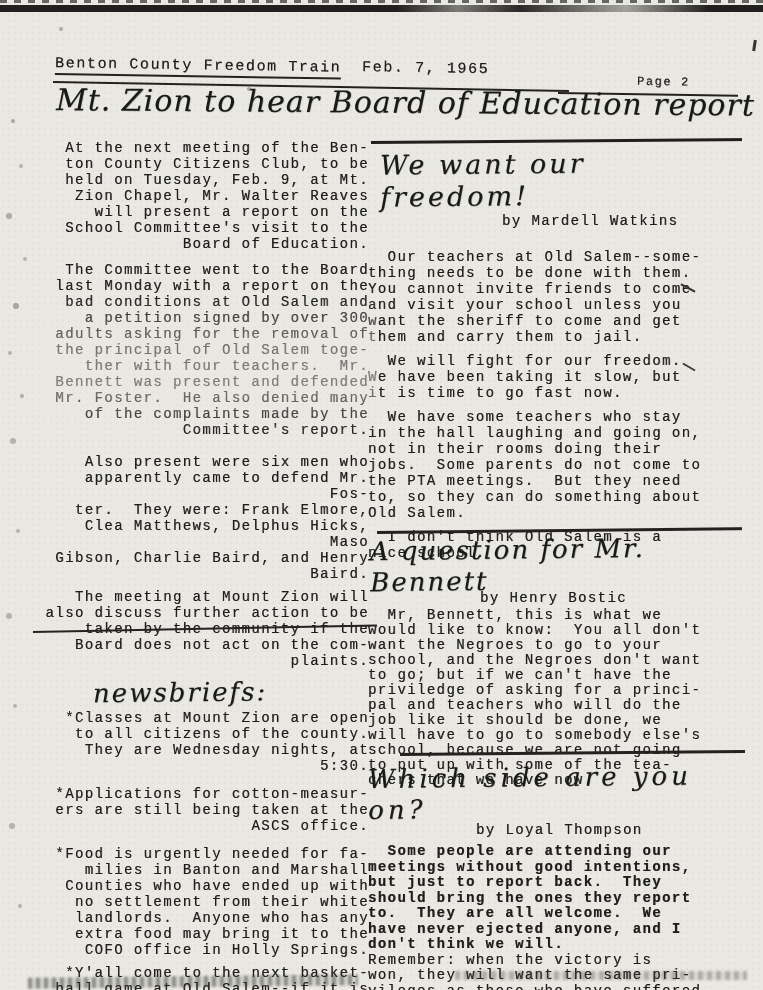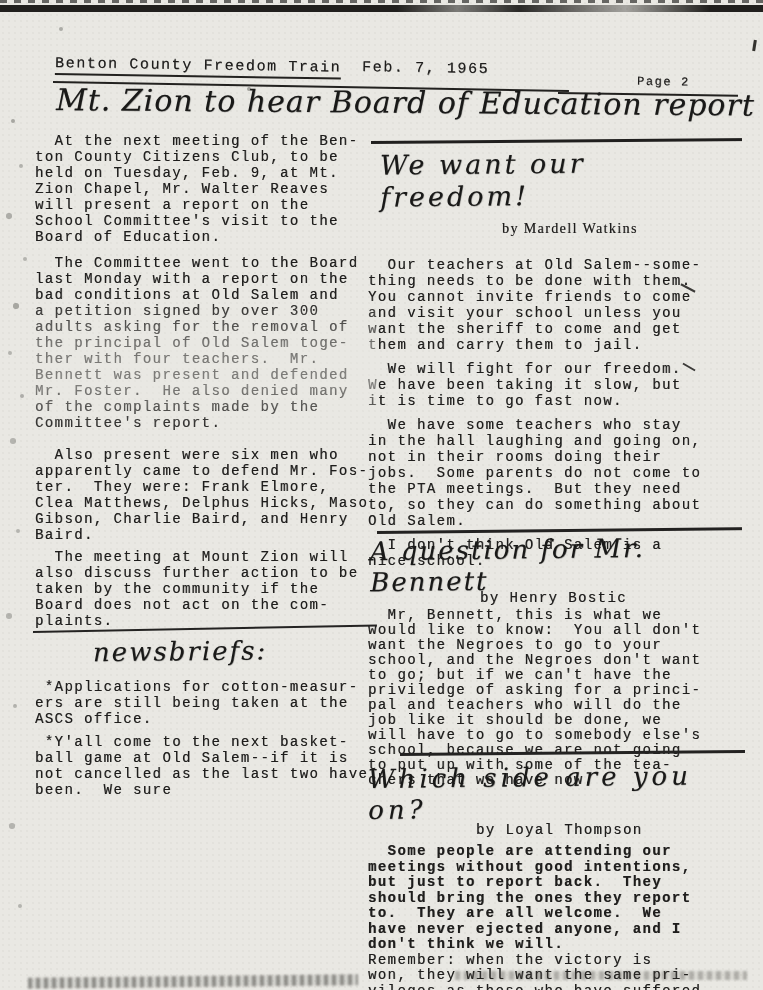--- a/index.html
+++ b/index.html
@@ -31,38 +31,38 @@
           transform:rotate(1deg);transform-origin:left center;}
   .line-b{position:absolute;left:558px;top:92px;width:180px;height:2px;background:#22211f;
           transform:rotate(0.9deg);transform-origin:left center;}
   .headline{position:absolute;left:56px;top:82px;width:705px;margin:0;
             font-size:30px;letter-spacing:1px;font-weight:500;
             transform:rotate(0.45deg);transform-origin:left center;}
   .rule-right{position:absolute;left:371px;top:141px;width:371px;height:3px;background:#201f1e;
               transform:rotate(-0.45deg);transform-origin:left center;filter:blur(0.3px);}
   
   .col-left{position:absolute;left:35px;top:133px;width:341px;}
-  .col-left p{margin:0;}
+  .col-left p{margin:7px;text-align:right;}
   .col-left .p2{margin-top:10px;}
   .col-left .p3{margin-top:16px;}
   .col-left .p4{margin-top:6px;}
   .nb-title{margin:6px 0 0;padding-left:58px;font-size:26px;line-height:32px;letter-spacing:2px;transform:rotate(-0.6deg);}
   .col-left .nb1{margin-top:2px;}
   .col-left .nb2{margin-top:12px;}
   .col-left .nb3{margin-top:12px;}
   .col-left .nb4{margin-top:7px;}
   
   .article{position:absolute;left:368px;width:372px;}
   .a1{top:148px;} .a2{top:534px;} .a3{top:762px;}
   .article h2{margin:0;line-height:1.2;}
   .a1 h2{font-size:27px;letter-spacing:3px;padding-left:12px;transform:rotate(-0.5deg);}
   .a2 h2{font-size:26px;letter-spacing:2px;padding-left:2px;transform:rotate(-0.7deg);}
   .a3 h2{font-size:26px;letter-spacing:4px;padding-left:0;transform:rotate(-0.6deg);}
   .byline{margin:0;}
-  .a1 .byline{margin-top:8px;padding-left:134px;font-family:Liberation Serif, serif;}
+  .a1 .byline{padding-left:134px;}
   .a2 .byline{margin-top:-6px;padding-left:112px;}
   .a3 .byline{margin-top:-2px;padding-left:108px;}
   .article p{margin:8px 0 0;}
   .a1 p.first{margin-top:20px;}
   .a2 p{margin-top:2px;line-height:15px;}
   .a3 p{line-height:15.5px;}
   .a3 p.first{margin-top:6px;font-weight:bold;}
   .a3 p.cont{margin-top:0;}
   
   .ul-plaints{position:absolute;left:33px;top:631px;width:344px;height:2px;background:#242322;
@@ -140,23 +140,34 @@
 ter.  They were: Frank Elmore,
 Clea Matthews, Delphus Hicks, Maso
 Gibson, Charlie Baird, and Henry
 Baird.</p>
     <p class="tw p4">  The meeting at Mount Zion will
 also discuss further action to be
 taken by the community if the
 Board does not act on the com-
 plaints.</p>
     <h2 class="script nb-title">newsbriefs:</h2>
+    <p class="tw nb1"> *Classes at Mount Zion are open
+to all citizens of the county.
+They are Wednesday nights, at
+5:30.</p>
     <p class="tw nb2"> *Applications for cotton-measur-
 ers are still being taken at the
 ASCS office.</p>
+    <p class="tw nb3"> *Food is urgently needed for fa-
+milies in Banton and Marshall
+Counties who have ended up with
+no settlement from their white
+landlords.  Anyone who has any
+extra food may bring it to the
+COFO office in Holly Springs.</p>
     <p class="tw nb4"> *Y'all come to the next basket-
 ball game at Old Salem--if it is
 not cancelled as the last two have
 been.  We sure</p>
   </div>
 
   <div class="article a1">
     <h2 class="script">We want our freedom!</h2>
     <div class="tw byline">by Mardell Watkins</div>
     <p class="tw first">  Our teachers at Old Salem--some-

